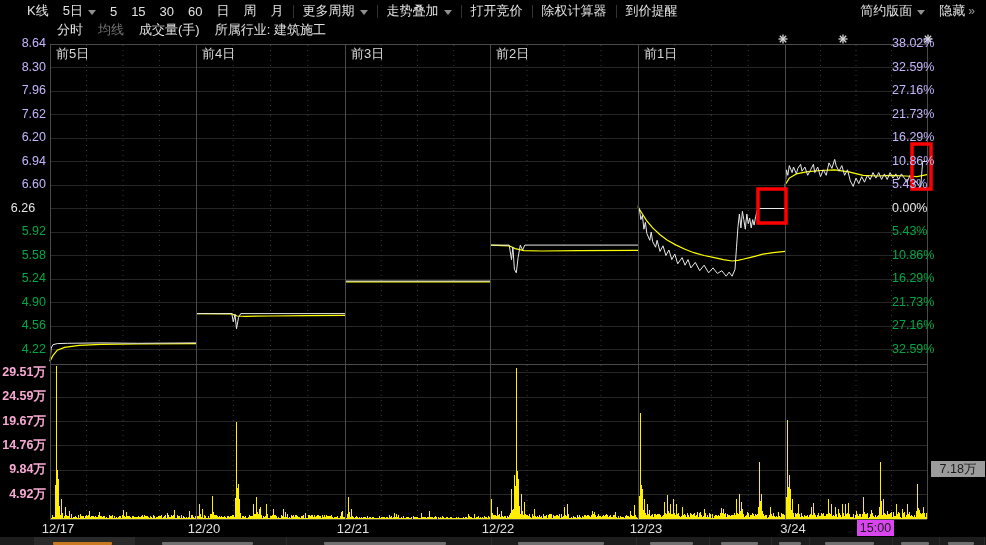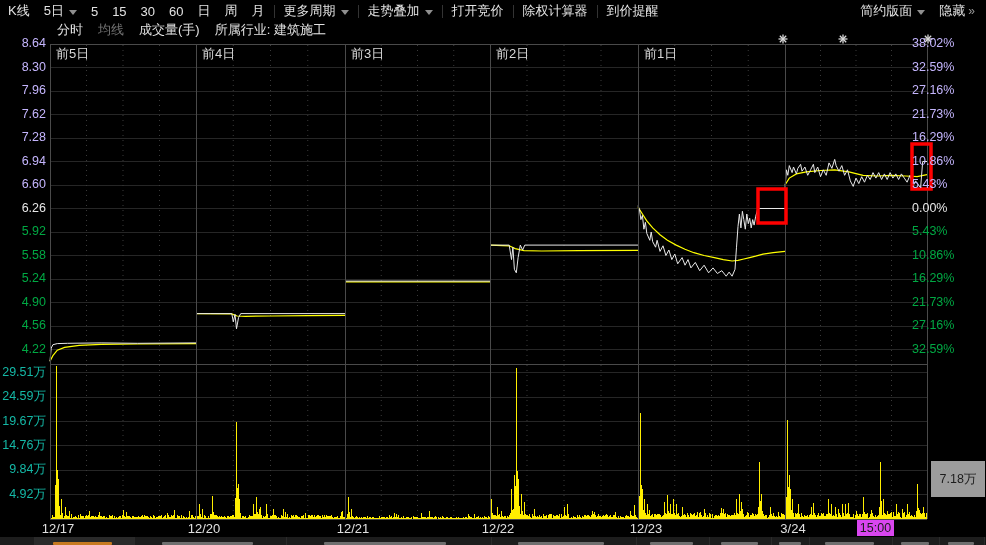--- a/index.html
+++ b/index.html
@@ -4,42 +4,42 @@
 <style>
   * { margin:0; padding:0; box-sizing:border-box; }
   html,body { background:#000; width:986px; height:545px; overflow:hidden;
     font-family:"Liberation Sans","DejaVu Sans",sans-serif; }
   #app { position:relative; width:986px; height:545px; background:#000; }
 
   
   #toolbar { position:absolute; left:0; top:0; width:986px; height:22px;
     display:flex; align-items:center; justify-content:space-between; }
   #tb-left, #tb-right { display:flex; align-items:center; height:22px; }
-  #tb-left { padding-left:1px; }
+  #tb-left { padding-left:20px; }
   #tb-right { padding-right:4px; }
   .tb-item { color:#e2e2e2; font-size:13px; white-space:nowrap; cursor:default;
     display:flex; align-items:center; padding:0 7px; }
   .tb-item .caret { width:0; height:0; border-left:4px solid transparent;
     border-right:4px solid transparent; border-top:5px solid #8f8f8f; margin-left:5px; margin-top:2px; }
   .tb-item .arrows { color:#9a9a9a; font-size:12px; margin-left:3px; }
   .tb-sep { width:1px; height:13px; background:#333; margin:0 2px; }
 
   
   #legend { position:absolute; left:0; top:22px; width:986px; height:16px;
     display:flex; align-items:center; padding-left:57px; }
   .lg-item { font-size:13px; color:#e2e2e2; margin-right:15px; white-space:nowrap; }
   .lg-item.active { color:#737373; }
 
   
   #chart-svg { position:absolute; left:0; top:0; }
   .axis-label { position:absolute; font-size:12.5px; line-height:14px; white-space:nowrap; }
   .lab-left { left:0; width:46px; text-align:right; }
-  .lab-right { left:912px; text-align:left; }
+  .lab-right { left:892px; text-align:left; }
   .c-up { color:#c4b5fd; } .c-dn { color:#00a843; } .c-flat { color:#e6e6e6; }
-  .c-white { color:#14b8a6; }
+  .c-white { color:#f9a8d4;font-weight:bold; }
   .day-label { position:absolute; color:#d8d8d8; font-size:13px; }
   .date-label { position:absolute; width:64px; margin-left:-32px; text-align:center;
     color:#e0e0e0; font-size:13px; top:521px; }
   .gray-box { position:absolute; background:#d946ef; color:#1c1c1c; font-size:12.5px;
     display:flex; align-items:center; justify-content:center; }
 
   
   #bottom-strip { position:absolute; left:0; top:537px; width:986px; height:8px;
     background:#141414; display:flex; }
   .bstrip-seg { position:relative; height:8px; border-right:1px solid #2b2b2b; background:#1d1d1d; }
@@ -199,24 +199,24 @@
         <line x1="928" y1="34.5" x2="928" y2="43.5" stroke="#d8d8d8" stroke-width="1.3"></line>
         <line x1="931.1819805153394" y1="35.81801948466054" x2="924.8180194846606" y2="42.18198051533946" stroke="#d8d8d8" stroke-width="1.3"></line>
         <rect x="758" y="189" width="28" height="34" fill="none" stroke="#ff0000" stroke-width="3.5"></rect>
         <rect x="912" y="144" width="19" height="45" fill="none" stroke="#ff0000" stroke-width="3.5"></rect>
       </svg>
     <div id="labels-layer">
         <div class="axis-label lab-left c-up" style="top: 36px;">8.64</div>
         <div class="axis-label lab-left c-up" style="top: 59.5px;">8.30</div>
         <div class="axis-label lab-left c-up" style="top: 83px;">7.96</div>
         <div class="axis-label lab-left c-up" style="top: 106.5px;">7.62</div>
-        <div class="axis-label lab-left c-up" style="top: 130px;">7.28</div>
+        <div class="axis-label lab-left c-up" style="top: 130px;">6.20</div>
         <div class="axis-label lab-left c-up" style="top: 153.5px;">6.94</div>
         <div class="axis-label lab-left c-up" style="top: 177px;">6.60</div>
-        <div class="axis-label lab-left c-flat" style="top: 200.5px;">6.26</div>
+        <div class="axis-label lab-left c-flat" style="top: 200.5px; text-align: center;">6.26</div>
         <div class="axis-label lab-left c-dn" style="top: 224px;">5.92</div>
         <div class="axis-label lab-left c-dn" style="top: 247.5px;">5.58</div>
         <div class="axis-label lab-left c-dn" style="top: 271px;">5.24</div>
         <div class="axis-label lab-left c-dn" style="top: 294.5px;">4.90</div>
         <div class="axis-label lab-left c-dn" style="top: 318px;">4.56</div>
         <div class="axis-label lab-left c-dn" style="top: 341.5px;">4.22</div>
         <div class="axis-label lab-right c-up" style="top: 36px;">38.02%</div>
         <div class="axis-label lab-right c-up" style="top: 59.5px;">32.59%</div>
         <div class="axis-label lab-right c-up" style="top: 83px;">27.16%</div>
         <div class="axis-label lab-right c-up" style="top: 106.5px;">21.73%</div>
@@ -242,21 +242,21 @@
         <div class="date-label" style="left: 204px;">12/20</div>
         <div class="day-label" style="left: 351px; top: 45px;">前3日</div>
         <div class="date-label" style="left: 353px;">12/21</div>
         <div class="day-label" style="left: 496px; top: 45px;">前2日</div>
         <div class="date-label" style="left: 498px;">12/22</div>
         <div class="day-label" style="left: 644px; top: 45px;">前1日</div>
         <div class="date-label" style="left: 646px;">12/23</div>
         <div class="date-label" style="left: 793px;">3/24</div>
       </div>
     <div class="gray-box" id="time-box" style="left:857px; top:520px; width:37px; height:16px;">15:00</div>
-    <div class="gray-box" id="volval-box" style="left:931px; top:461px; width:54px; height:36px; background:#9c9c9c;">7.18万</div>
+    <div class="gray-box" id="volval-box" style="left:931px; top:461px; width:54px; height:16px; background:#9c9c9c;">7.18万</div>
   </div>
 
   <div id="bottom-strip">
       <div class="bstrip-seg" style="width: 35px;"></div>
       <div class="bstrip-seg hot" style="width: 100px;">
         <div class="sliver"></div>
       </div>
       <div class="bstrip-seg" style="width: 152px;">
         <div class="sliver"></div>
       </div>

